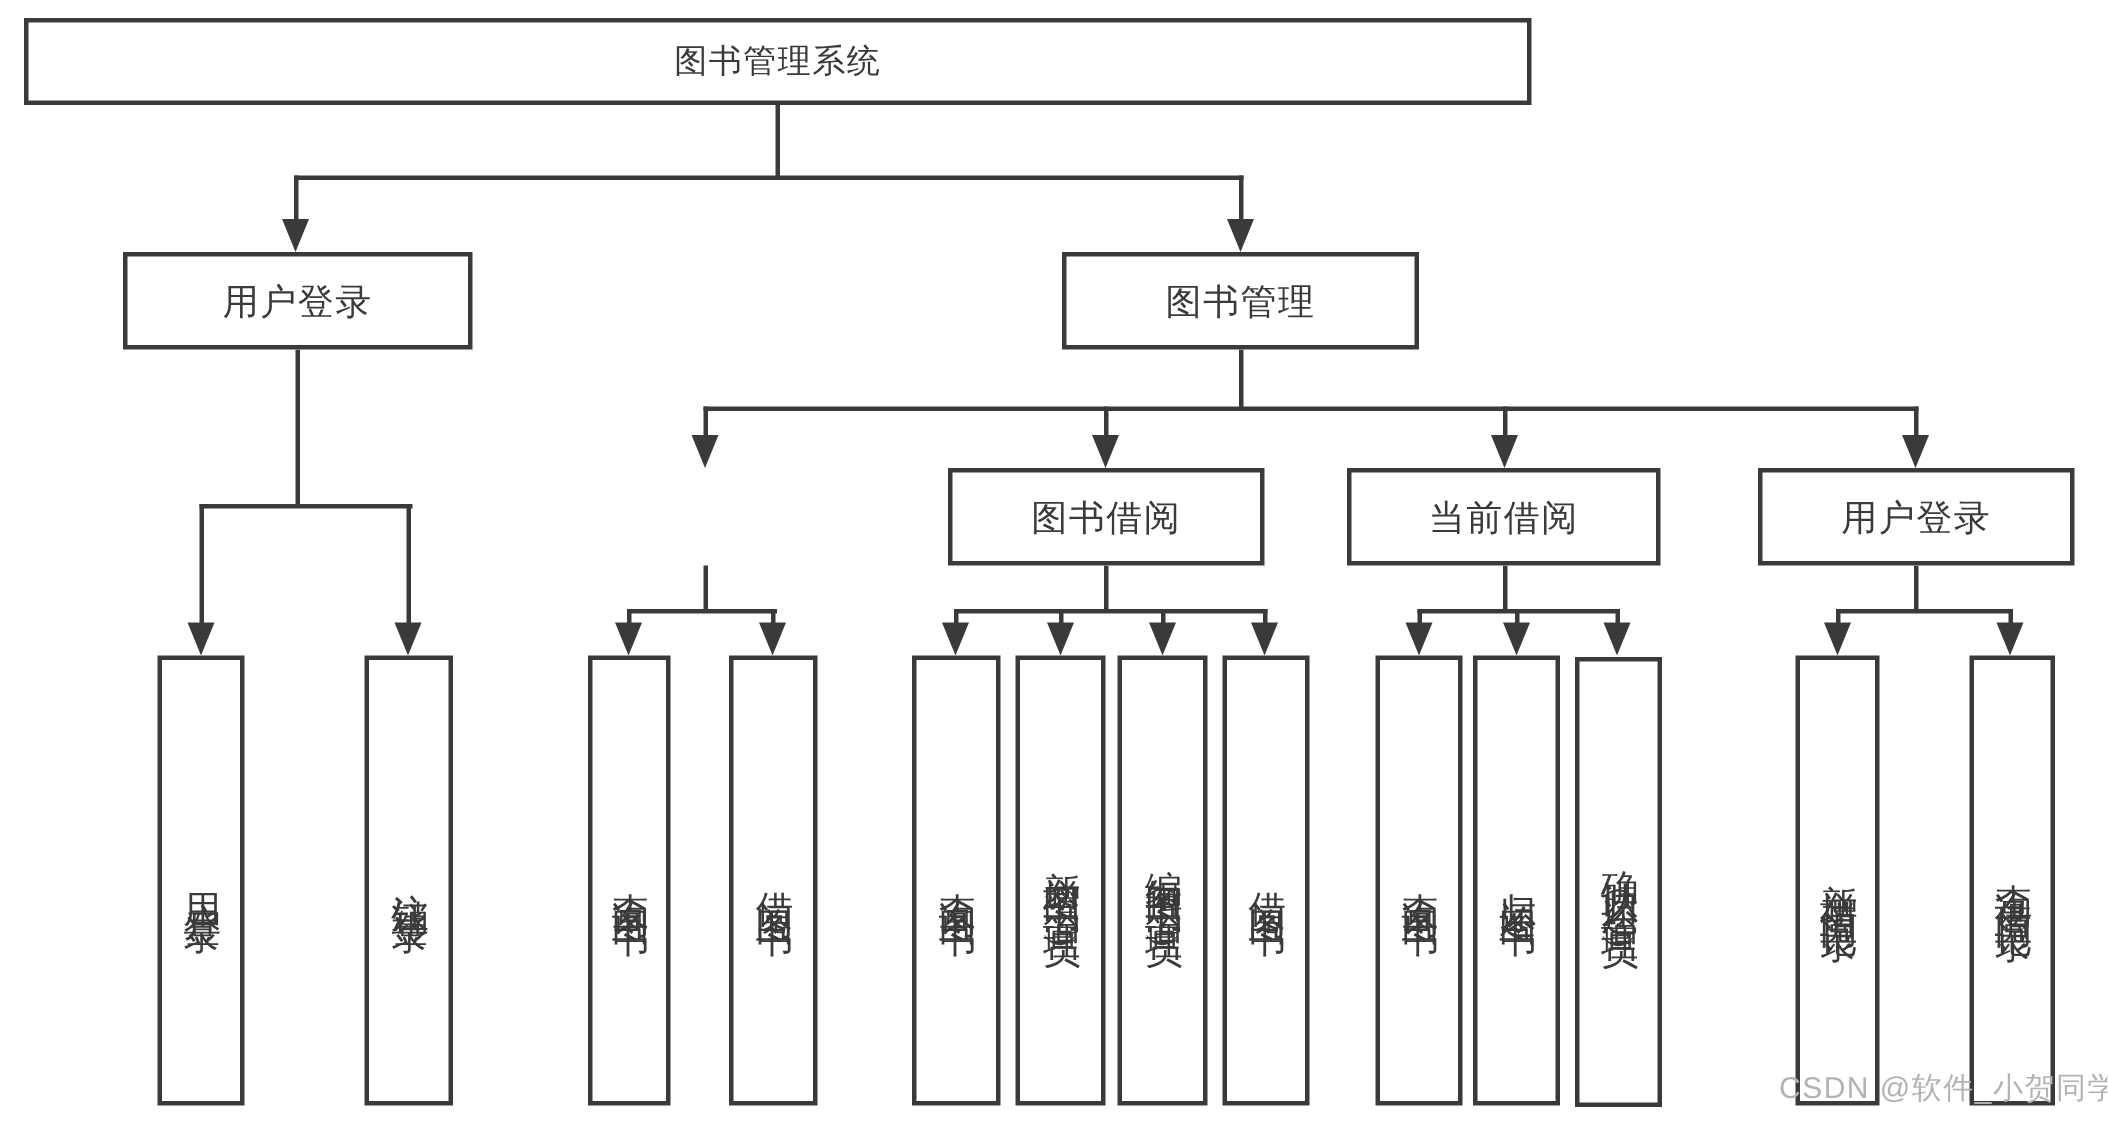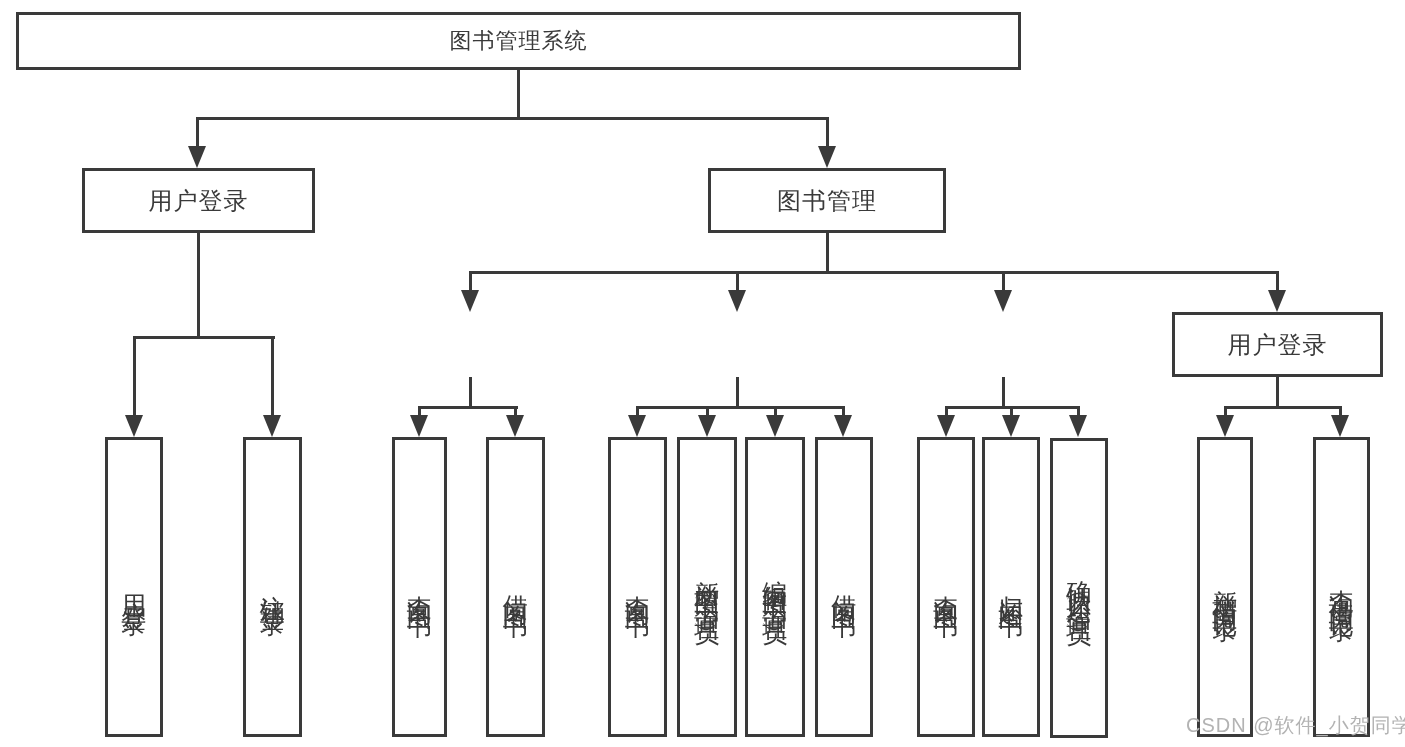--- a/index.html
+++ b/index.html
@@ -105,20 +105,26 @@
     <span class="lbl">图书管理系统</span>
   </div>
 
   <div class="node" style="left:82px;top:168px;width:233px;height:65px">
     <span class="lbl">用户登录</span>
   </div>
   <div class="node" style="left:708px;top:168px;width:238px;height:65px">
     <span class="lbl">图书管理</span>
   </div>
 
+  <div class="node" style="left:632px;top:312px;width:211px;height:65px">
+    <span class="lbl">图书借阅</span>
+  </div>
+  <div class="node" style="left:898px;top:312px;width:209px;height:65px">
+    <span class="lbl">当前借阅</span>
+  </div>
   <div class="node" style="left:1172px;top:312px;width:211px;height:65px">
     <span class="lbl">用户登录</span>
   </div>
 
   <div class="node vnode" style="left:105px;top:437px;width:58px;height:300px">
     <span class="vlbl">用户登录</span>
   </div>
   <div class="node vnode" style="left:243px;top:437px;width:59px;height:300px">
     <span class="vlbl">注销登录</span>
   </div>

